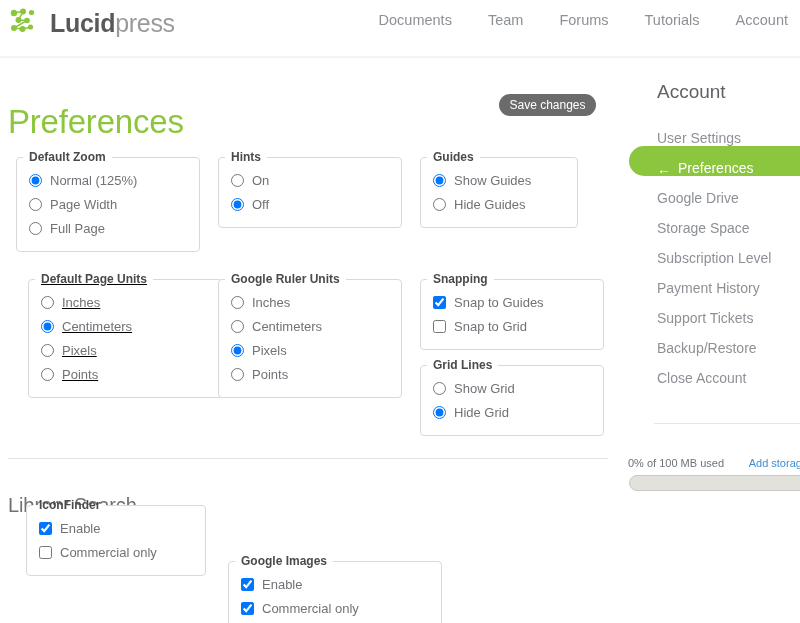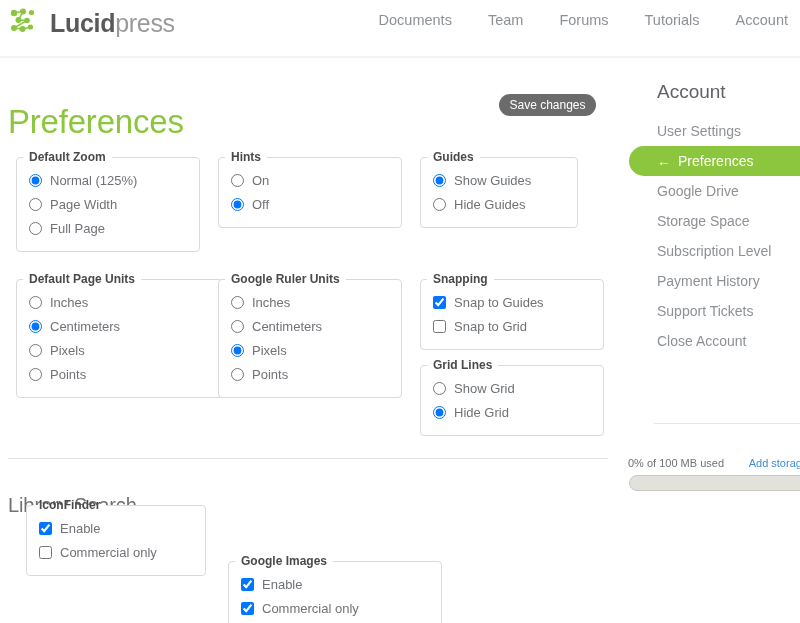--- a/index.html
+++ b/index.html
@@ -107,21 +107,21 @@
     color: #6f7276;
     cursor: pointer;
     white-space: nowrap;
   }
   .fs-body { padding: 6px 0 9px 0; }
 
   
   #fs-default-zoom        { left: 8px;   top: 96px;  width: 184px; }
   #fs-hints               { left: 210px; top: 96px;  width: 184px; }
   #fs-guides              { left: 412px; top: 96px;  width: 158px; }
-  #fs-default-page-units  { left: 8px;   top: 218px; width: 212px; }
+  #fs-default-page-units  { left: 20px;   top: 218px; width: 212px; text-decoration: underline; }
   #fs-default-ruler-units { left: 210px; top: 218px; width: 184px; }
   #fs-snapping            { left: 412px; top: 218px; width: 184px; }
   #fs-grid-lines          { left: 412px; top: 304px; width: 184px; }
   #fs-iconfinder          { left: 18px;  top: 444px; width: 180px; }
   #fs-google-images       { left: 220px; top: 500px; width: 214px; }
 
   
   #divider-library {
     position: absolute; left: 8px; top: 412px;
     width: 600px; height: 1px;
@@ -147,21 +147,21 @@
     font-weight: 400;
   }
   #side-list {
     position: absolute; left: 0; top: 70px;
     width: 180px;
   }
   .side-item {
     position: relative;
     height: 30px;
     display: flex;
-    align-items: center;
+    align-items: flex-end;
     padding-left: 37px;
     font-size: 14px;
     color: #8d9196;
     cursor: pointer;
     white-space: nowrap;
   }
   .side-item.active {
     background: #8cc63e;
     color: #ffffff;
     border-top-left-radius: 15px;
@@ -407,20 +407,23 @@
       <div class="side-item">
         <span>Subscription Level</span>
       </div>
       <div class="side-item">
         <span>Payment History</span>
       </div>
       <div class="side-item">
         <span>Support Tickets</span>
       </div>
       <div class="side-item">
+        <span>Backup/Restore</span>
+      </div>
+      <div class="side-item">
         <span>Close Account</span>
       </div>
     </div>
   <div id="divider-storage"></div>
   <div id="storage-row">
     <span id="storage-label">0% of 100 MB used</span>
     <a id="add-storage">Add storage</a>
   </div>
   <div id="storage-bar"></div>
 </div>

